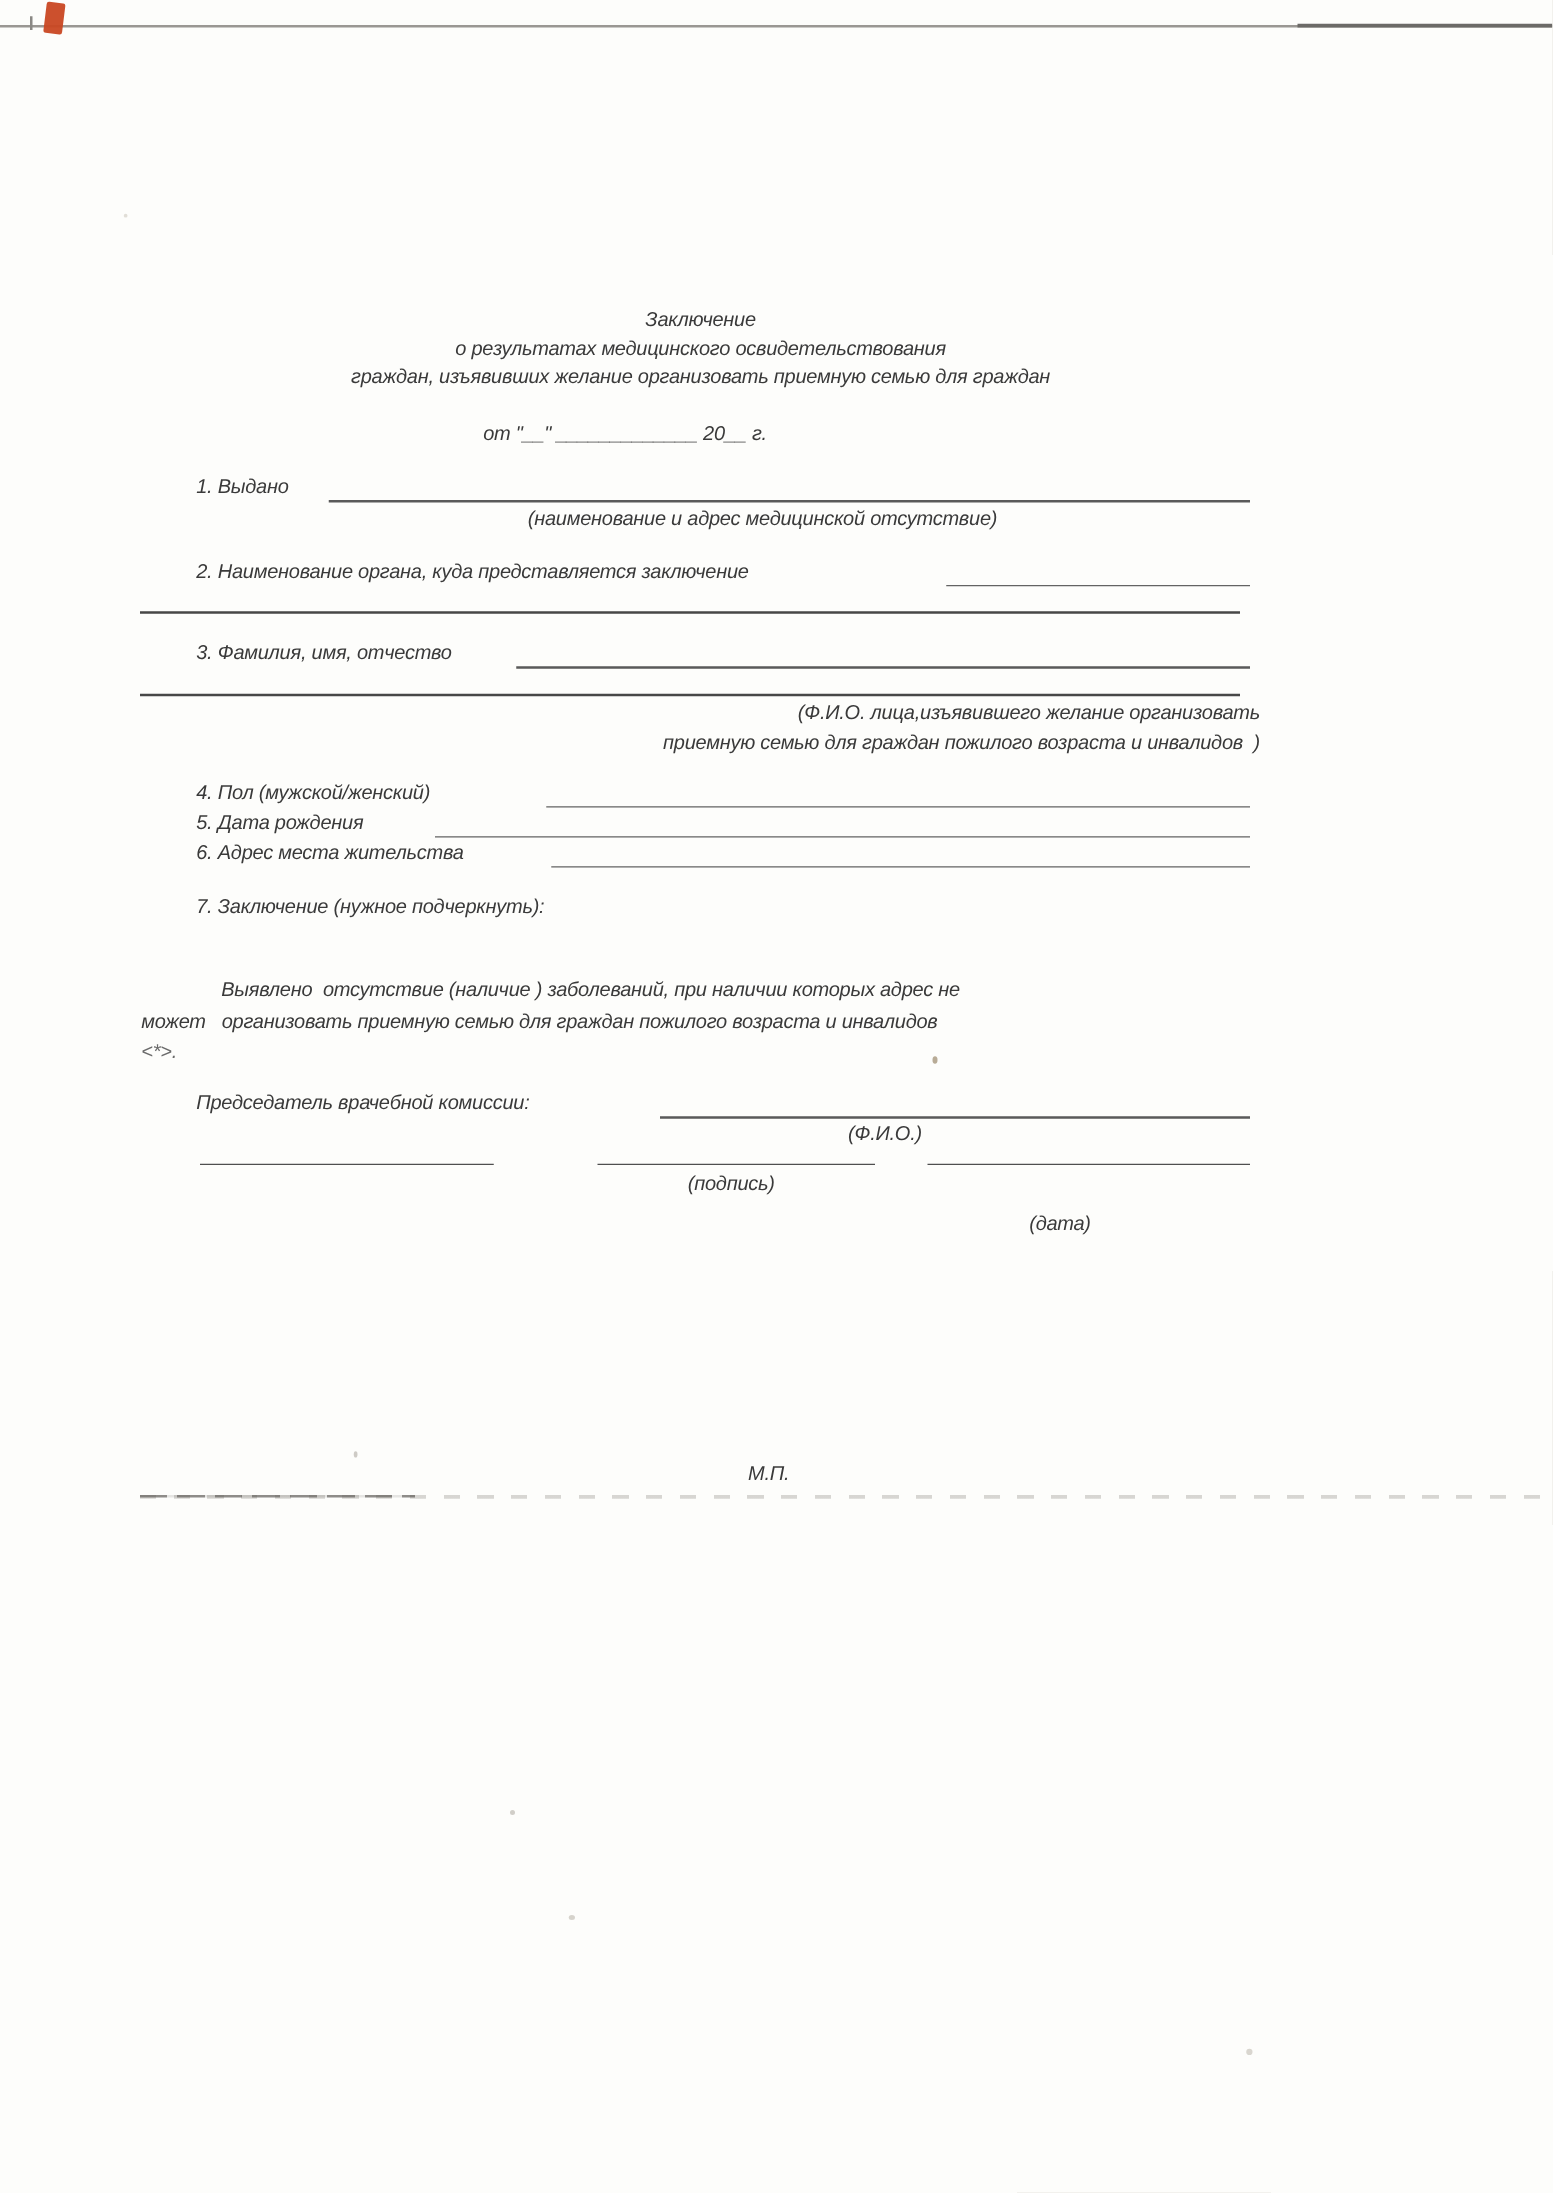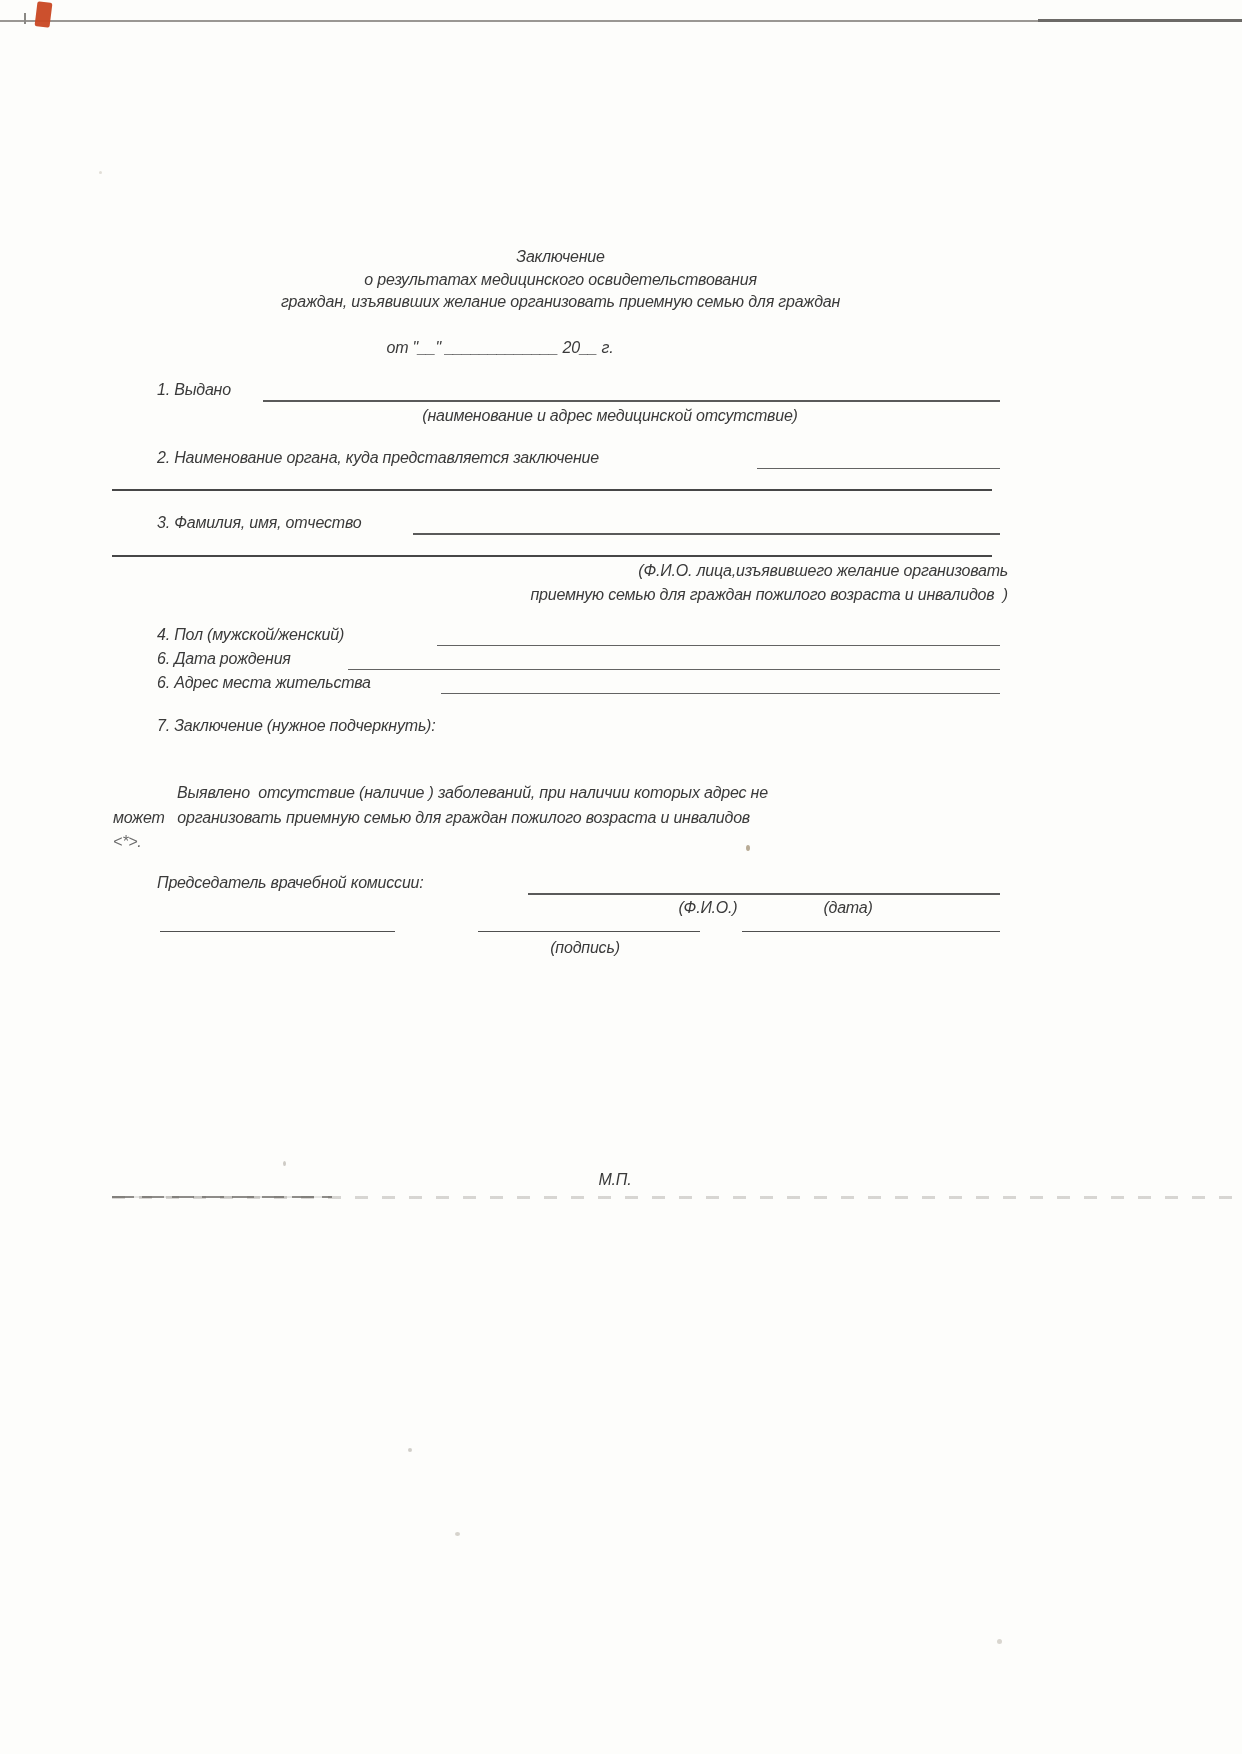--- a/index.html
+++ b/index.html
@@ -73,21 +73,21 @@
 
   <div class="t" style="left:157px;top:511px;">3. Фамилия, имя, отчество</div>
   <div class="rule" style="left:413px;top:533px;width:587px;"></div>
   <div class="rule dark" style="left:112px;top:555px;width:880px;"></div>
   <div class="t right" style="left:400px;top:559px;width:608px;">(Ф.И.О. лица,изъявившего желание организовать</div>
   <div class="t right" style="left:400px;top:583px;width:608px;">приемную семью для граждан пожилого возраста и инвалидов  )</div>
 
   <div class="t" style="left:157px;top:623px;">4. Пол (мужской/женский)</div>
   <div class="rule thin" style="left:437px;top:645px;width:563px;"></div>
 
-  <div class="t" style="left:157px;top:647px;">6. Дата рождения</div>
+  <div class="t" style="left:157px;top:647px;">5. Дата рождения</div>
   <div class="rule thin" style="left:348px;top:669px;width:652px;"></div>
 
   <div class="t" style="left:157px;top:671px;">6. Адрес места жительства</div>
   <div class="rule thin" style="left:441px;top:693px;width:559px;"></div>
 
   <div class="t" style="left:157px;top:714px;">7. Заключение (нужное подчеркнуть):</div>
 
   <div class="speck" style="left:746px;top:845px;width:4px;height:6px;background:#93805f;opacity:.65;"></div>
 
   <div class="t" style="left:177px;top:781px;">Выявлено  отсутствие (наличие ) заболеваний, при наличии которых адрес не</div>
@@ -95,21 +95,21 @@
   <div class="t" style="left:113px;top:830px;color:#6b6b6b;">&lt;*&gt;.</div>
 
   <div class="t" style="left:157px;top:871px;">Председатель врачебной комиссии:</div>
   <div class="rule" style="left:528px;top:893px;width:472px;"></div>
   <div class="t center" style="left:458px;top:896px;width:500px;">(Ф.И.О.)</div>
 
   <div class="rule thin" style="left:160px;top:931px;width:235px;border-bottom-color:#4f4f4f;"></div>
   <div class="rule thin" style="left:478px;top:931px;width:222px;border-bottom-color:#4f4f4f;"></div>
   <div class="rule thin" style="left:742px;top:931px;width:258px;border-bottom-color:#4f4f4f;"></div>
   <div class="t center" style="left:485px;top:936px;width:200px;">(подпись)</div>
-  <div class="t center" style="left:748px;top:896px;width:200px;text-align:center;">(дата)</div>
+  <div class="t center" style="left:748px;top:968px;width:200px;text-align:center;">(дата)</div>
 
   <div class="t center" style="left:115px;top:1168px;width:1000px;">М.П.</div>
 
   <div class="perf-line"></div>
   <div class="perf-line-left"></div>
 
   <div class="speck" style="left:283px;top:1161px;width:3px;height:5px;background:#b9b5ae;opacity:.7;"></div>
   <div class="speck" style="left:408px;top:1448px;width:4px;height:4px;background:#c6c2bb;opacity:.8;"></div>
   <div class="speck" style="left:455px;top:1532px;width:5px;height:4px;background:#ccc8c0;opacity:.8;"></div>
   <div class="speck" style="left:997px;top:1639px;width:5px;height:5px;background:#d0ccc4;opacity:.8;"></div>

